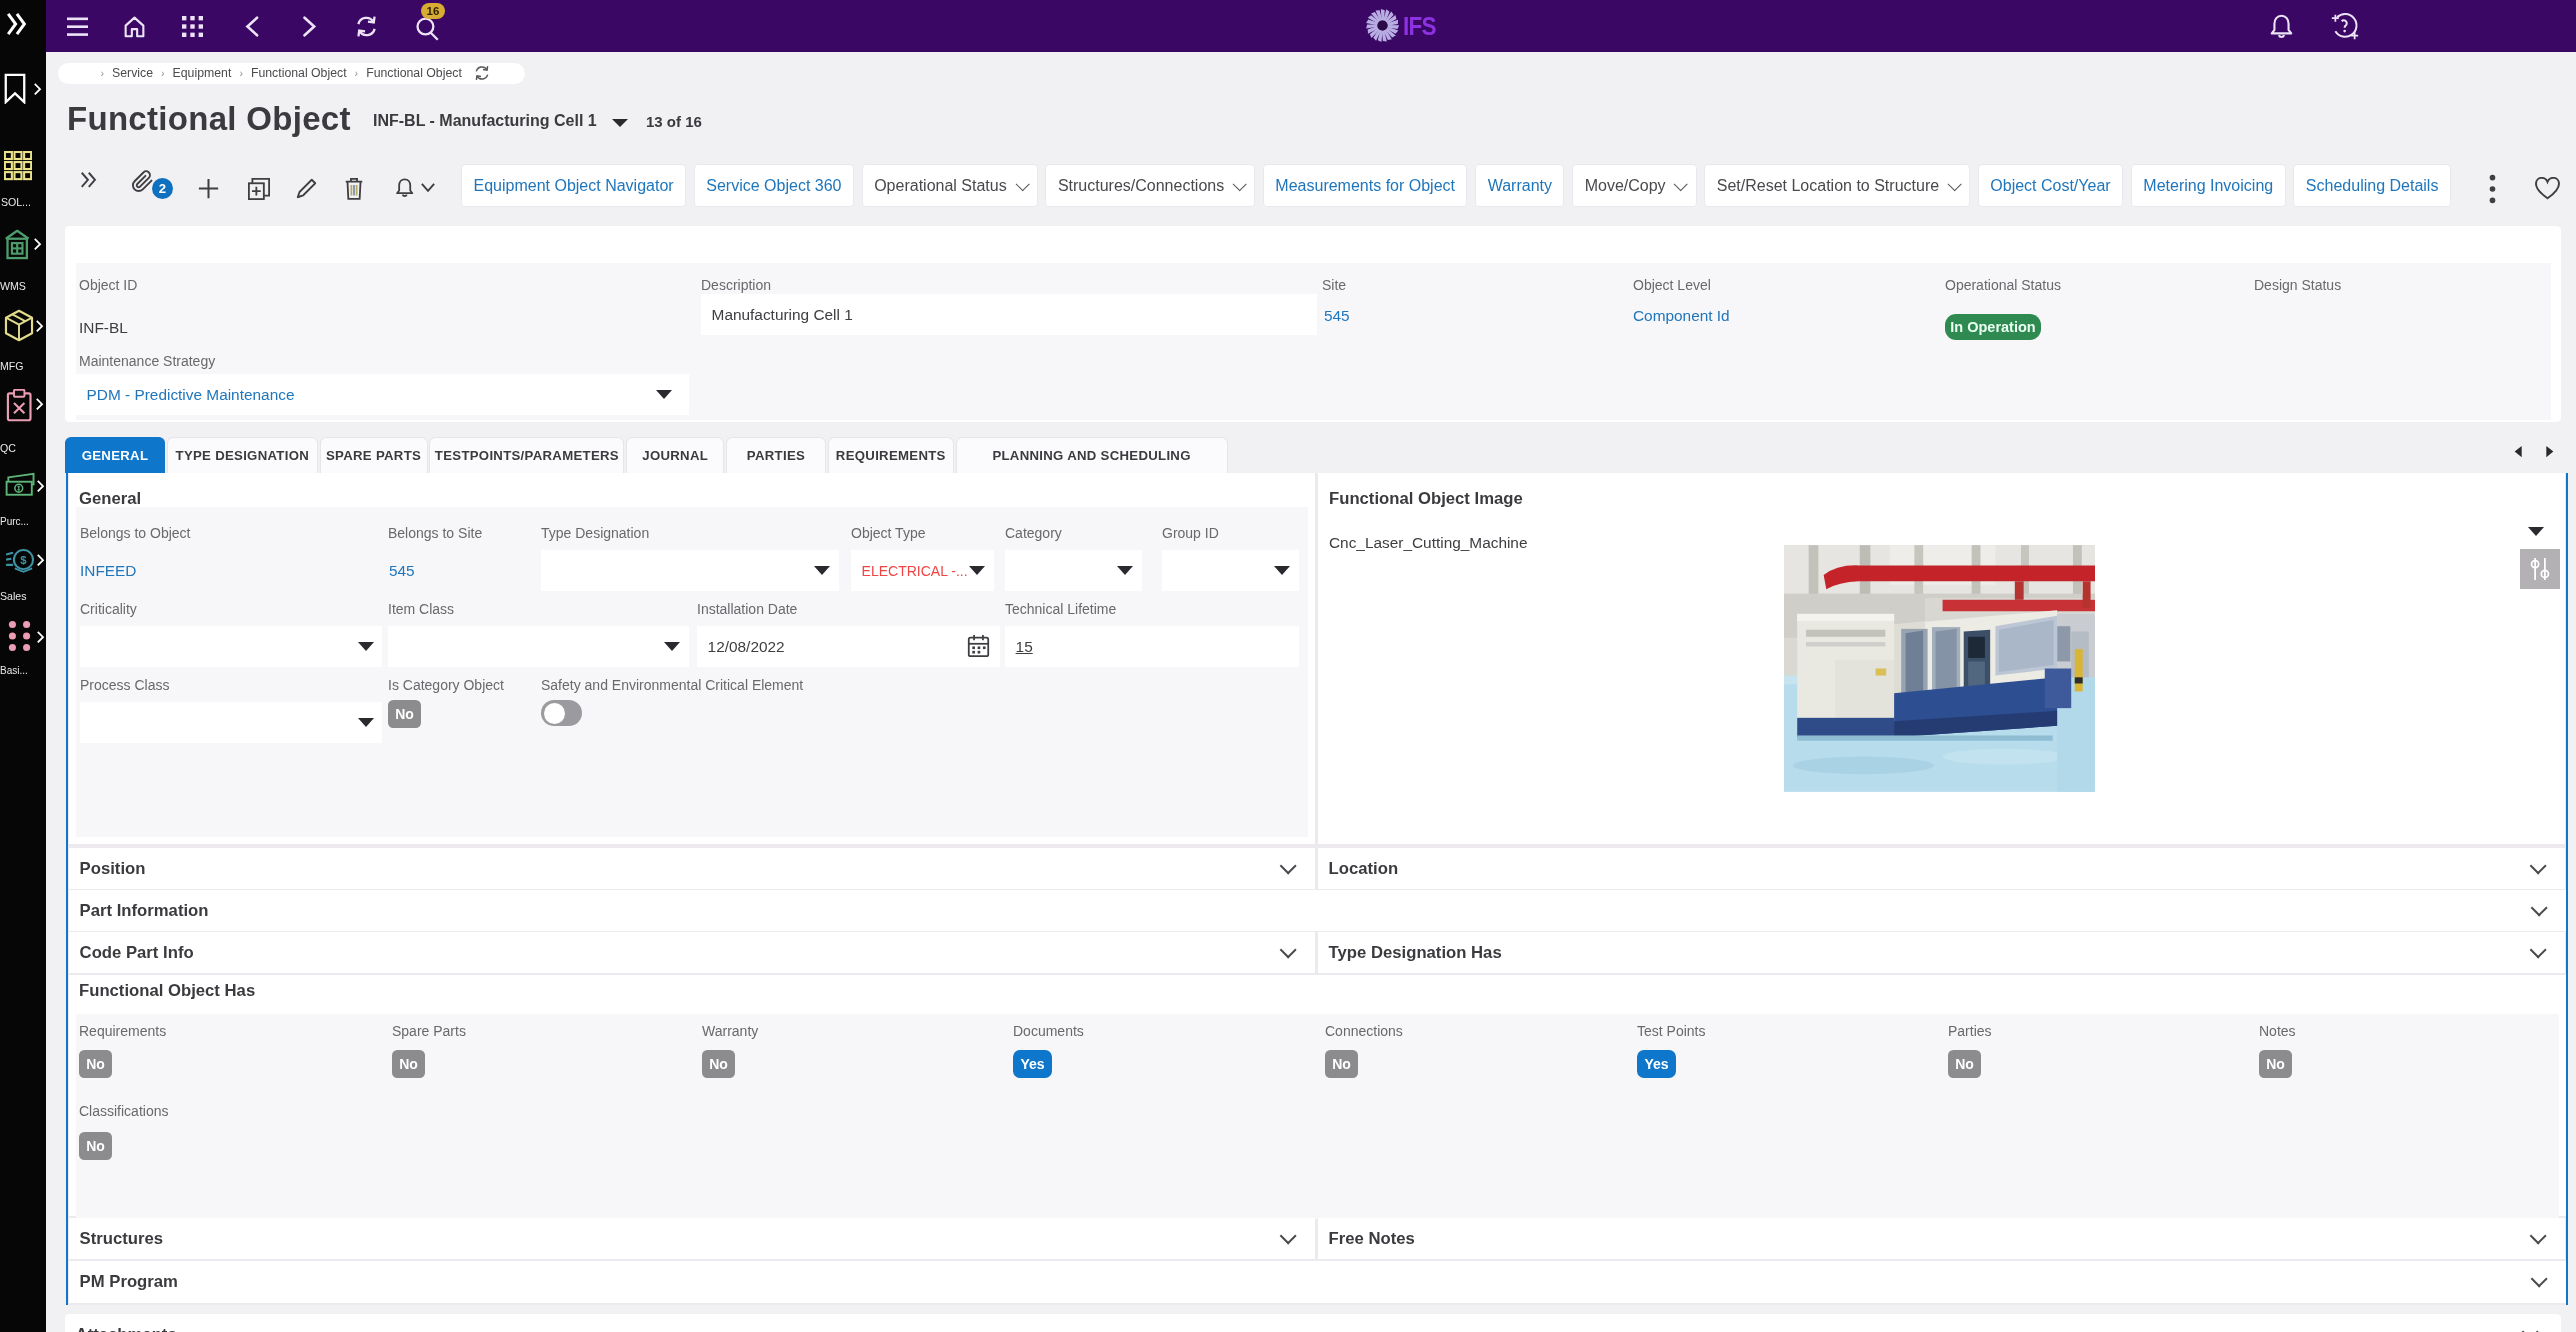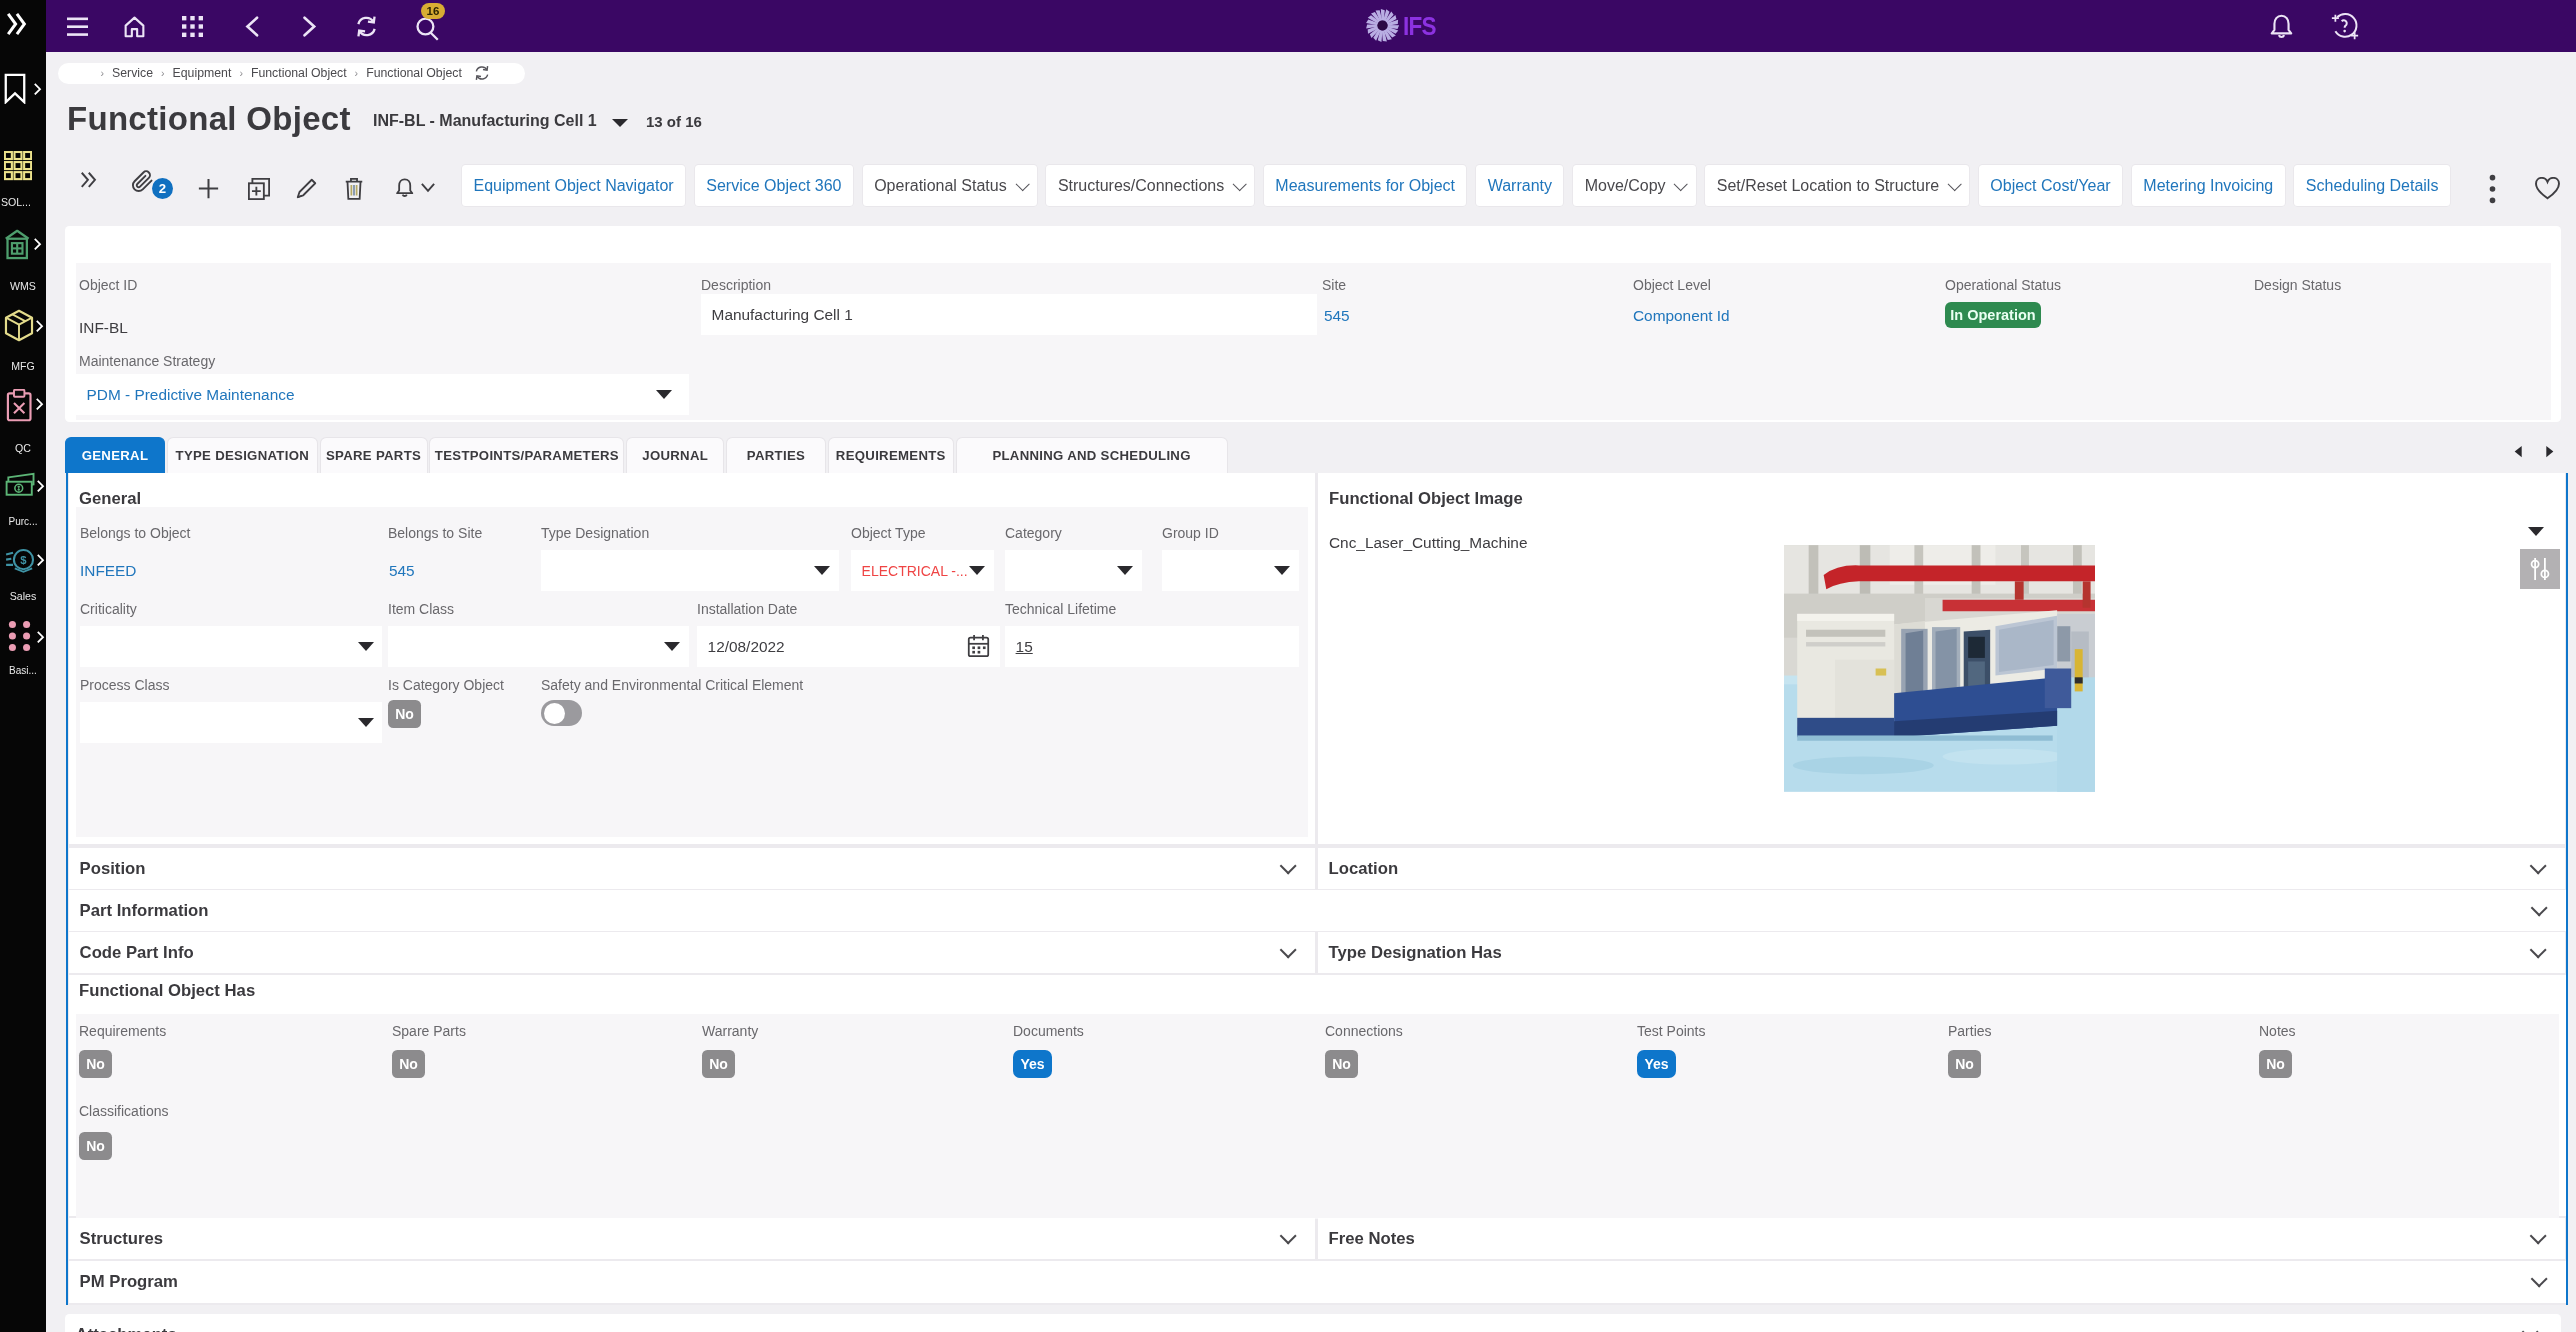--- a/index.html
+++ b/index.html
@@ -3,21 +3,21 @@
 <meta charset="utf-8">
 <style>
 * { margin:0; padding:0; box-sizing:border-box; }
 html,body { width:2576px; height:1333px; overflow:hidden; }
 body { font-family:"Liberation Sans", sans-serif; background:#f1f0f3; }
 .page { position:relative; width:2576px; height:1333px; overflow:hidden; }
 .abs { position:absolute; }
 
 
 .sidebar { position:absolute; left:0; top:0; width:46px; height:1333px; background:#060606; z-index:30; }
-.side-label { position:absolute; width:46px; text-align:center; color:#e9e9e9; font-size:10.6px; left:0; }
+.side-label { position:absolute; width:46px; color:#e9e9e9; font-size:10.6px; left:0; }
 
 
 .topbar { position:absolute; left:46px; top:0; width:2530px; height:52px; background:#3a0764; }
 
 
 .crumbbar { position:absolute; left:46px; top:52px; width:2530px; height:49px; }
 .crumb-pill { position:absolute; left:11.5px; top:10.6px; width:467px; height:21px; background:#fff; border-radius:10.6px; display:flex; align-items:center; font-size:12.3px; color:#4b4a4e; padding-left:35px; }
 .crumb-pill .sep { color:#8f8e92; margin:0 8px; font-size:10.6px; }
 
 
@@ -34,21 +34,21 @@
 .chev-d { width:9.7px; height:9.7px; border-right:1.8px solid #55545a; border-bottom:1.8px solid #55545a; transform:rotate(45deg) translateY(-2.6px); }
 
 
 .headcard { position:absolute; left:65px; top:226px; width:2496px; height:196px; background:#fff; border-radius:4.4px; }
 .headpanel { position:absolute; left:10.6px; top:37px; width:2475px; height:157px; background:#f7f6f8; }
 .lbl { position:absolute; font-size:14px; color:#69686c; white-space:nowrap; }
 .val { position:absolute; font-size:15.4px; color:#3e3d41; white-space:nowrap;margin-top:12px; }
 .vlink { position:absolute; font-size:15.4px; color:#2076bc; white-space:nowrap; }
 .inbox { position:absolute; background:#fff; display:flex; align-items:center; padding:0 10.6px; font-size:15.4px; color:#3e3d41; }
 .caret { width:0; height:0; border-left:8.8px solid transparent; border-right:8.8px solid transparent; border-top:9.7px solid #2a292d; position:absolute; }
-.greenbadge { position:absolute; background:#2e8a50; color:#eafff2; font-weight:bold; font-size:14.5px; border-radius:6px; display:flex; align-items:center; justify-content:center; }
+.greenbadge { position:absolute; background:#2e8a50; color:#eafff2; font-weight:bold; font-size:14.5px; border-radius:11px; display:flex; align-items:center; justify-content:center;margin-top:12px; }
 
 
 .tabs { position:absolute; left:65px; top:437px; height:36px; display:flex; gap:1.8px; }
 .tab { justify-content:center; }
 .tab { height:36px; display:flex; align-items:center; padding:0; font-size:13.2px; font-weight:bold; letter-spacing:0.3px; color:#3b3a3e; background:#fbfafc; border:0.9px solid #e7e5e9; border-bottom:none; border-radius:6.2px 6.2px 0 0; white-space:nowrap; }
 .tab.active { background:#0e76cb; color:#fff; border-color:#0e76cb; }
 
 
 .tabwrap { position:absolute; left:66px; top:473px; width:2502px; height:832px; border-left:2.6px solid #0e76cb; border-right:2.6px solid #0e76cb; background:#eceaee; }
 

